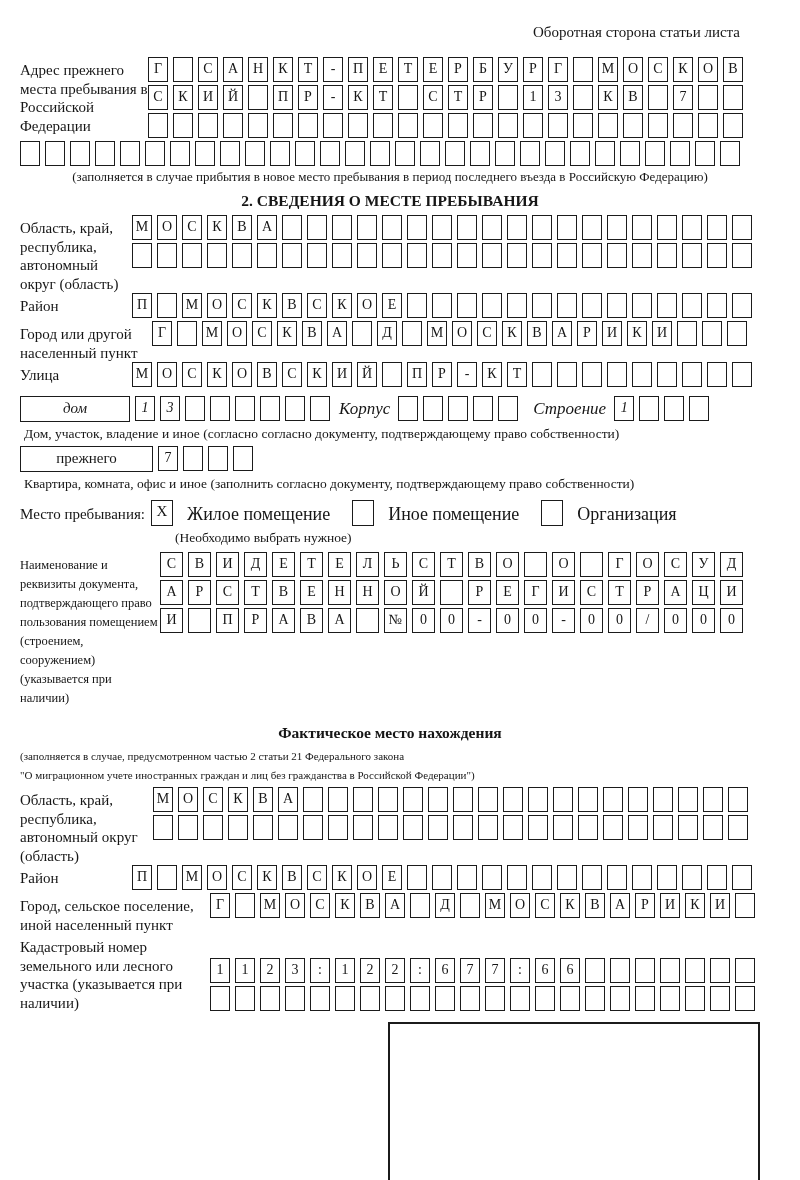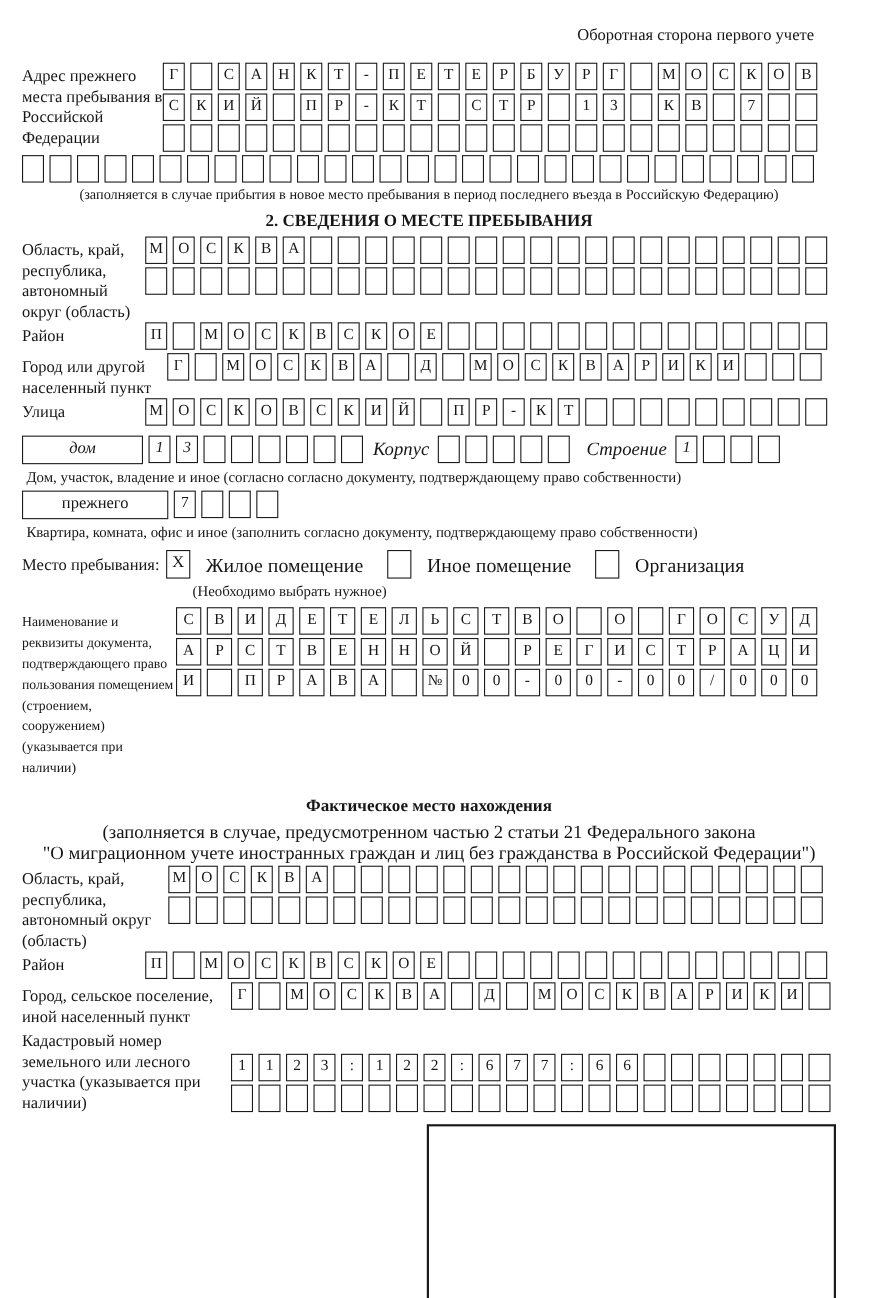--- a/index.html
+++ b/index.html
@@ -15,36 +15,36 @@
         border:1.7px solid #1b1b1b;margin-right:5px;text-align:center;
         font-size:14px;line-height:21px;vertical-align:top;background:#fff;}
   .docbox{width:23px;}
   .checkbox{width:22px;height:26px;font-size:15px;}
   .fieldbox{box-sizing:border-box;border:1.7px solid #1b1b1b;height:26px;
         text-align:center;font-size:15px;line-height:22px;flex:none;}
   .inline-label{font-size:17px;line-height:26px;flex:none;}
   .note{font-size:13px;text-align:center;margin:3px 0 2px;}
   .note-left{font-size:13.5px;text-align:left;margin:2px 0 4px;padding-left:4px;}
   .sec-title{text-align:center;font-weight:bold;font-size:15.5px;margin:7px 0 5px;}
-  .subnote{font-size:17px;text-align:center;line-height:19px;}
+  .subnote{font-size:11px;text-align:left;line-height:19px;}
   .stay-row{margin-top:8px;align-items:center;}
   .stay-row .lbl{font-size:15px;margin-right:6px;}
   .opt-label{font-size:18px;margin:0 22px 0 9px;line-height:26px;}
   .stay-note{font-size:13.5px;margin:2px 0 6px 155px;}
   .doc-label{font-size:12.5px;line-height:19px;}
   .stamp-wrap{width:372px;margin-left:auto;margin-top:8px;}
   .stamp-box{height:176px;border:2px solid #1b1b1b;background:#fff;}
   .mb2{margin-bottom:2px;} .mt6{margin-top:6px;font-style:italic;}
 </style>
 </head>
 <body>
 
 <div class="page">
 
-  <div class="header-note">Оборотная сторона первого учете</div>
+  <div class="header-note">Оборотная сторона статьи листа</div>
 
   <div class="frow">
     <div class="flabel" style="width:128px">Адрес прежнего места пребывания в Российской Федерации</div>
     <div class="boxcol">
       <div class="boxrow"><span class="cbox">Г</span><span class="cbox"></span><span class="cbox">С</span><span class="cbox">А</span><span class="cbox">Н</span><span class="cbox">К</span><span class="cbox">Т</span><span class="cbox">-</span><span class="cbox">П</span><span class="cbox">Е</span><span class="cbox">Т</span><span class="cbox">Е</span><span class="cbox">Р</span><span class="cbox">Б</span><span class="cbox">У</span><span class="cbox">Р</span><span class="cbox">Г</span><span class="cbox"></span><span class="cbox">М</span><span class="cbox">О</span><span class="cbox">С</span><span class="cbox">К</span><span class="cbox">О</span><span class="cbox">В</span></div>
       <div class="boxrow"><span class="cbox">С</span><span class="cbox">К</span><span class="cbox">И</span><span class="cbox">Й</span><span class="cbox"></span><span class="cbox">П</span><span class="cbox">Р</span><span class="cbox">-</span><span class="cbox">К</span><span class="cbox">Т</span><span class="cbox"></span><span class="cbox">С</span><span class="cbox">Т</span><span class="cbox">Р</span><span class="cbox"></span><span class="cbox">1</span><span class="cbox">3</span><span class="cbox"></span><span class="cbox">К</span><span class="cbox">В</span><span class="cbox"></span><span class="cbox">7</span><span class="cbox"></span><span class="cbox"></span></div>
       <div class="boxrow"><span class="cbox"></span><span class="cbox"></span><span class="cbox"></span><span class="cbox"></span><span class="cbox"></span><span class="cbox"></span><span class="cbox"></span><span class="cbox"></span><span class="cbox"></span><span class="cbox"></span><span class="cbox"></span><span class="cbox"></span><span class="cbox"></span><span class="cbox"></span><span class="cbox"></span><span class="cbox"></span><span class="cbox"></span><span class="cbox"></span><span class="cbox"></span><span class="cbox"></span><span class="cbox"></span><span class="cbox"></span><span class="cbox"></span><span class="cbox"></span></div>
     </div>
   </div>
   <div class="boxrow"><span class="cbox"></span><span class="cbox"></span><span class="cbox"></span><span class="cbox"></span><span class="cbox"></span><span class="cbox"></span><span class="cbox"></span><span class="cbox"></span><span class="cbox"></span><span class="cbox"></span><span class="cbox"></span><span class="cbox"></span><span class="cbox"></span><span class="cbox"></span><span class="cbox"></span><span class="cbox"></span><span class="cbox"></span><span class="cbox"></span><span class="cbox"></span><span class="cbox"></span><span class="cbox"></span><span class="cbox"></span><span class="cbox"></span><span class="cbox"></span><span class="cbox"></span><span class="cbox"></span><span class="cbox"></span><span class="cbox"></span><span class="cbox"></span></div>

